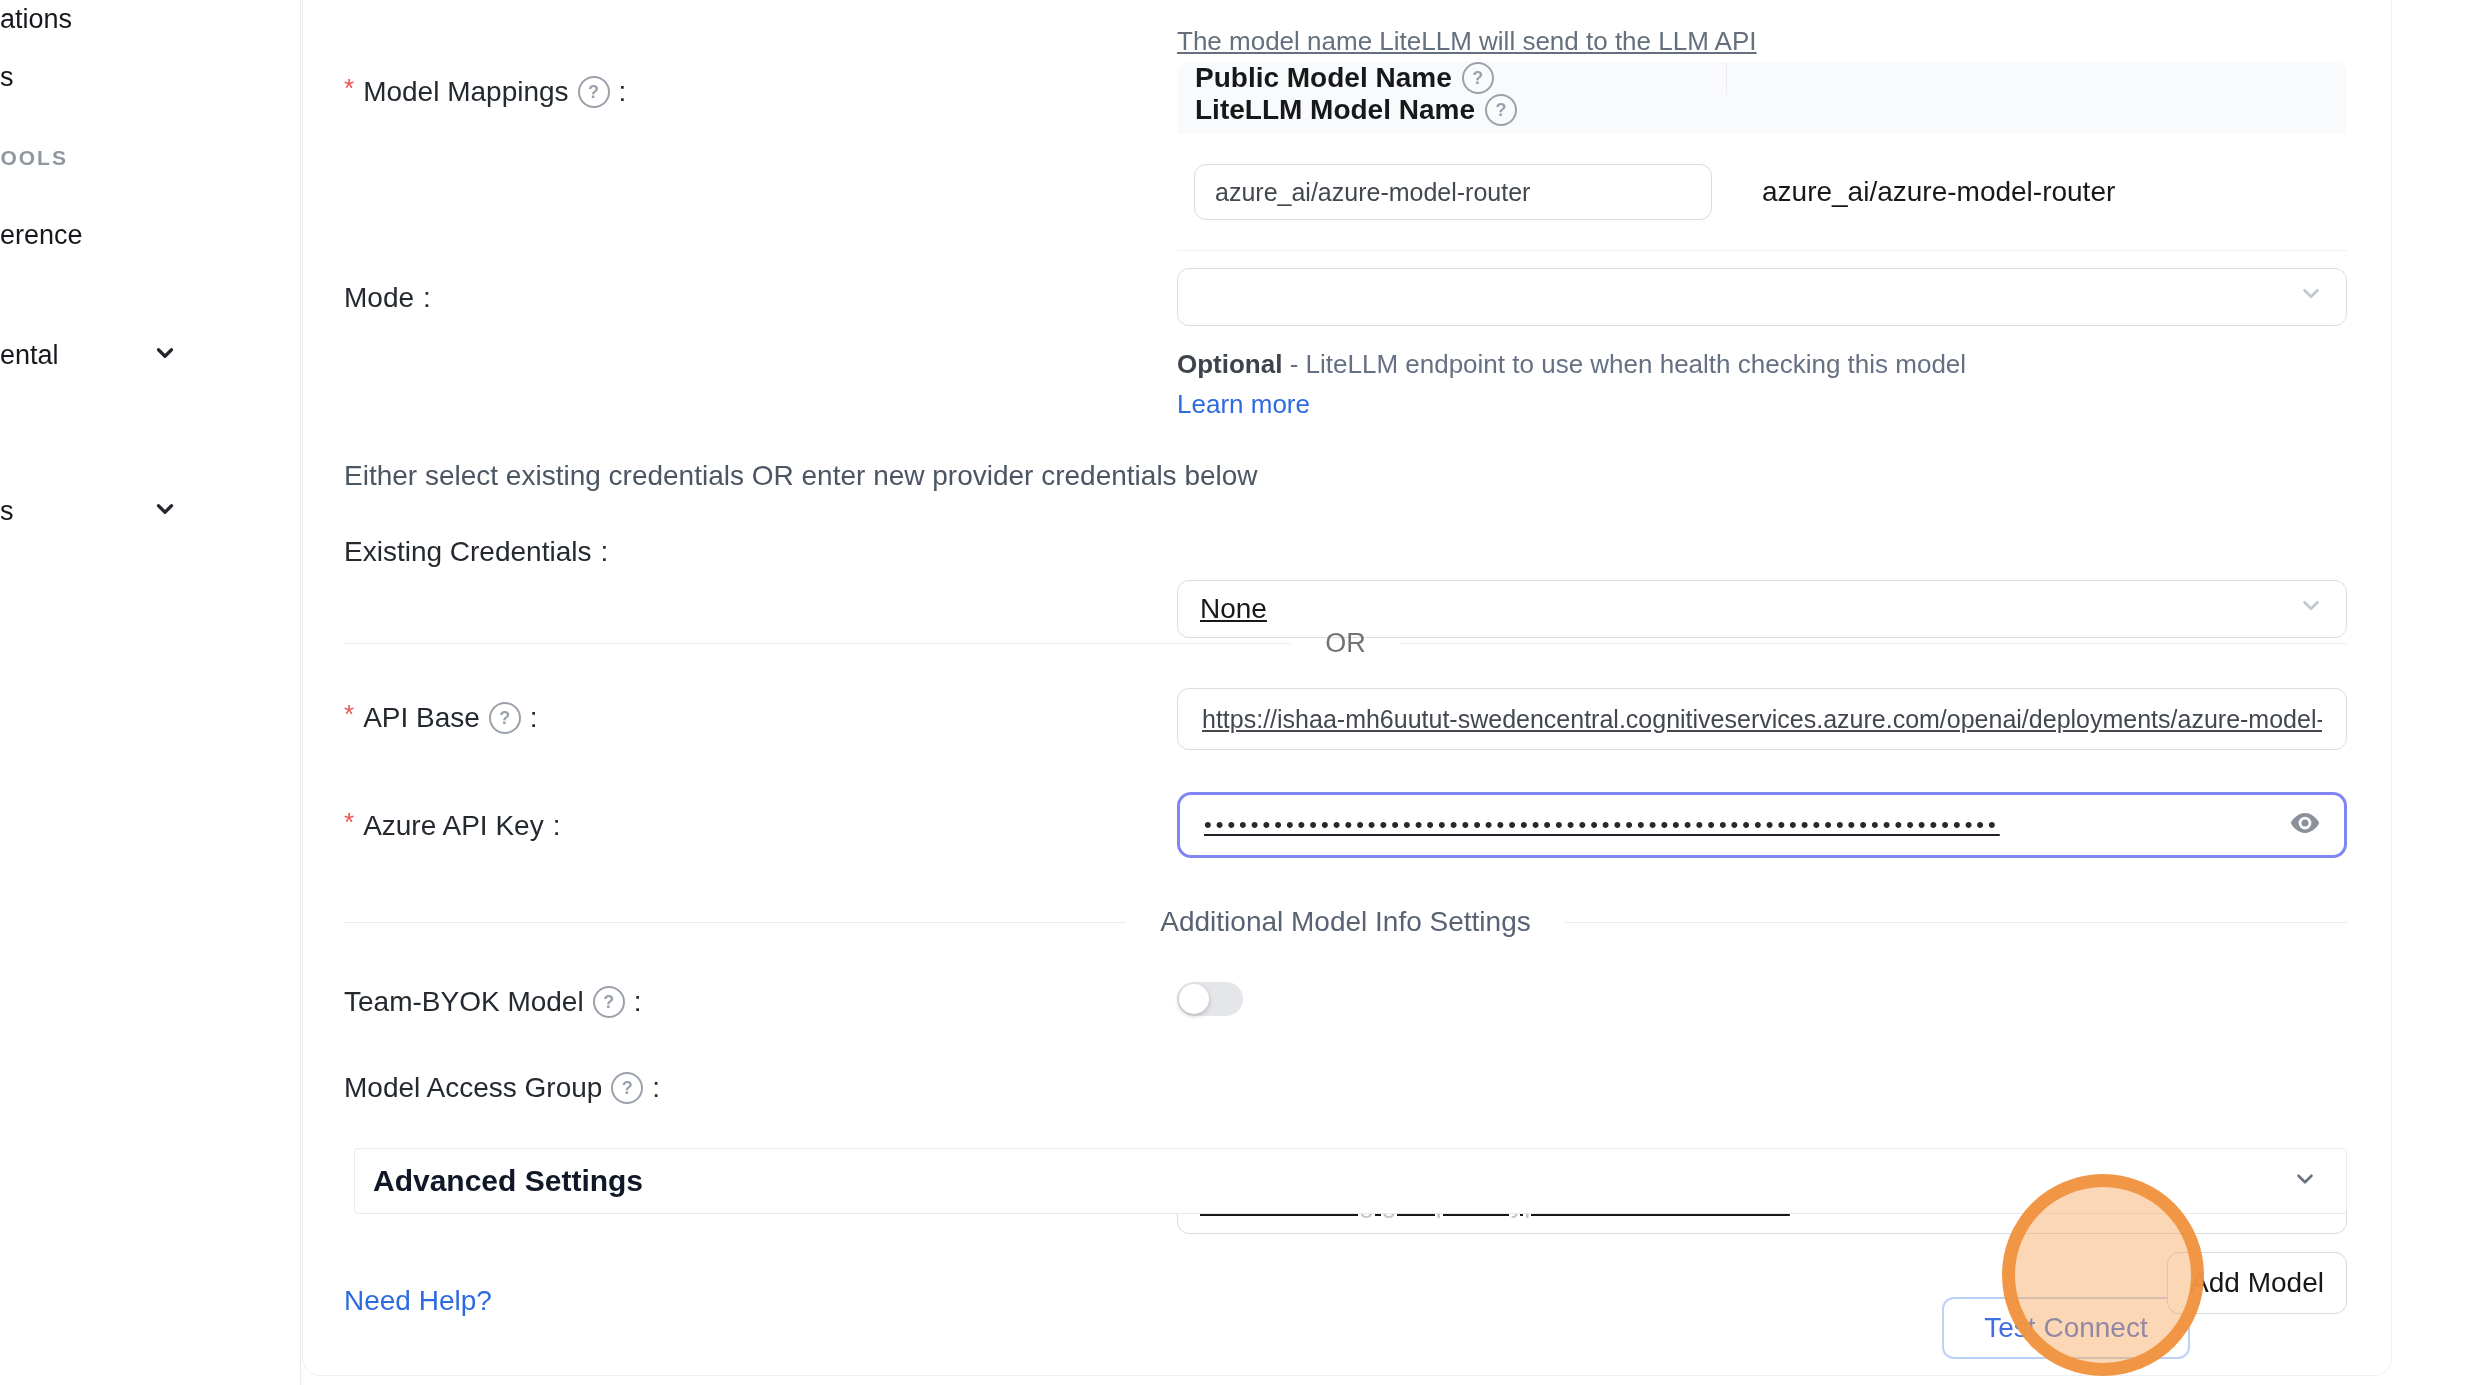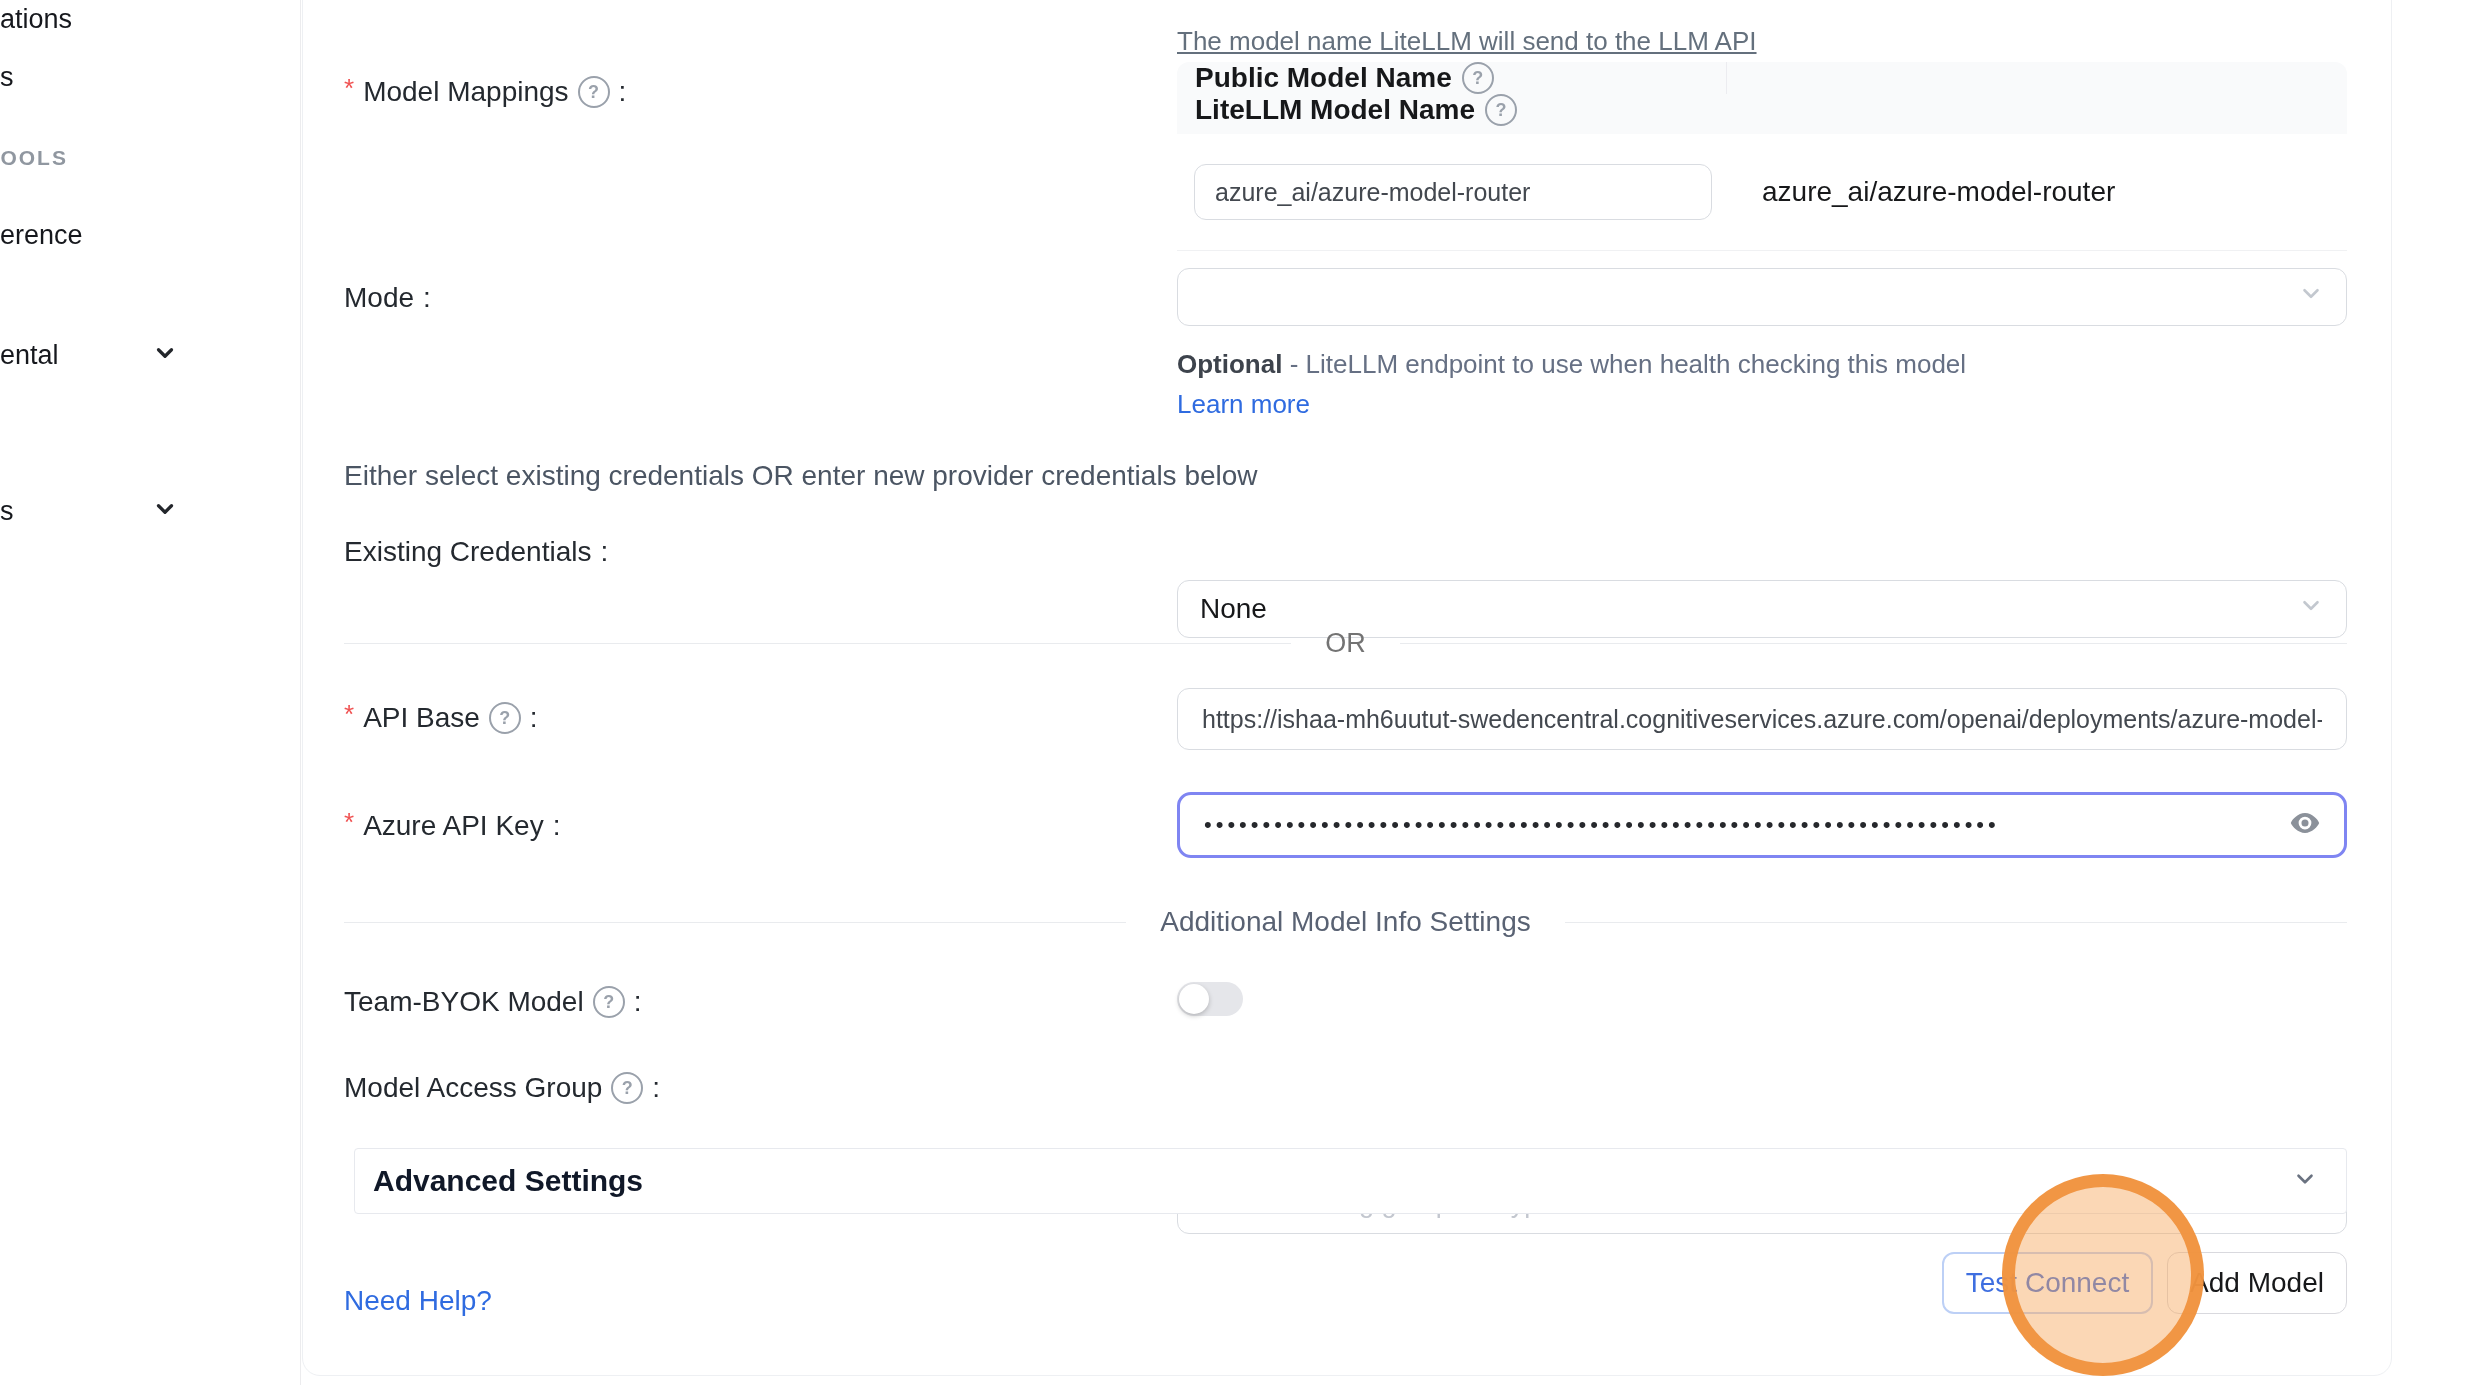--- a/index.html
+++ b/index.html
@@ -16,21 +16,21 @@
   
   .card{position:absolute;left:302px;top:-40px;width:2088px;height:1414px;
         border:1px solid #eef0f3;border-radius:18px;background:#fff;}
 
   
   .lbl{position:absolute;left:344px;display:flex;align-items:center;gap:9px;font-size:28px;color:#24292f;white-space:nowrap;}
   .req{color:#f05252;font-size:26px;line-height:1;transform:translateY(-4px);}
   .qicon{display:inline-flex;align-items:center;justify-content:center;width:28px;height:28px;border:2px solid #9aa1ab;
          border-radius:50%;color:#9aa1ab;font-size:18px;font-weight:700;line-height:1;}
   .colon{color:#24292f;}
-  .ctl{position:absolute;left:1177px;width:1170px;box-sizing:border-box;}
+  .ctl{position:absolute;left:1177px;width:1170px;box-sizing:border-box;text-decoration:underline;}
   .select{height:58px;border:1.5px solid #d9dce1;border-radius:12px;background:#fff;display:flex;align-items:center;
           padding:0 56px 0 22px;font-size:28px;color:#17181a;position:relative;}
   .select .chev{position:absolute;right:22px;top:50%;transform:translateY(-50%);}
   .chev svg{width:26px;height:26px;stroke:#c3c8cf;stroke-width:2.4;fill:none;stroke-linecap:round;stroke-linejoin:round;}
   .placeholder{color:#c3c7cf;}
   input.text{box-sizing:border-box;border:1.5px solid #d9dce1;border-radius:12px;background:#fff;outline:none;
              font-family:"Liberation Sans",sans-serif;color:#43484f;}
   .divider{position:absolute;left:344px;width:2003px;display:flex;align-items:center;}
   .divider .line{flex:1;height:1px;background:#e9ebee;}
   .divider .dtext{margin:0 34px;font-size:27px;color:#737373;white-space:nowrap;}
@@ -40,21 +40,21 @@
   .map-head{display:flex;height:72px;background:#f9fafb;border-radius:12px 12px 0 0;flex-direction:column;}
   .map-head .hc{display:flex;align-items:center;gap:10px;font-size:28px;font-weight:700;color:#17181a;padding-left:18px;box-sizing:border-box;}
   .map-head .hc1{width:550px;border-right:1px solid #ececf0;}
   .map-body{display:flex;align-items:center;height:116px;}
   .map-body input{width:518px;height:56px;margin-left:17px;padding:0 20px;font-size:25px;}
   .map-body .lit{margin-left:50px;font-size:28px;color:#17181a;}
 
   
   .btn{position:absolute;top:1252px;height:62px;box-sizing:border-box;border-radius:12px;background:#fff;
        display:flex;align-items:center;justify-content:center;font-size:28px;cursor:pointer;}
-  .btn-test{left:1942px;width:211px;border:2px solid #bdd0f6;color:#3f6fe0;}
+  .btn-test{left:1942px;width:248px;border:2px solid #bdd0f6;color:#3f6fe0;margin-top:45px;}
   .btn-add{left:2167px;width:180px;border:1.5px solid #d9d9de;color:#17181a;font-weight:500;}
   .link{color:#2f6be0;}
 
   
   .toggle{position:absolute;left:1177px;top:982px;width:66px;height:34px;border-radius:17px;background:#e5e6ea;}
   .toggle .knob{position:absolute;left:2px;top:2px;width:30px;height:30px;border-radius:50%;background:#fff;
                 box-shadow:0 2px 5px rgba(0,0,0,.22);}
   .eye{position:absolute;right:22px;top:50%;transform:translateY(-50%);}
   .eye svg{width:34px;height:34px;fill:#8b919a;}
   .highlight-circle{position:absolute;left:2002px;top:1174px;width:176px;height:176px;border-radius:50%;

